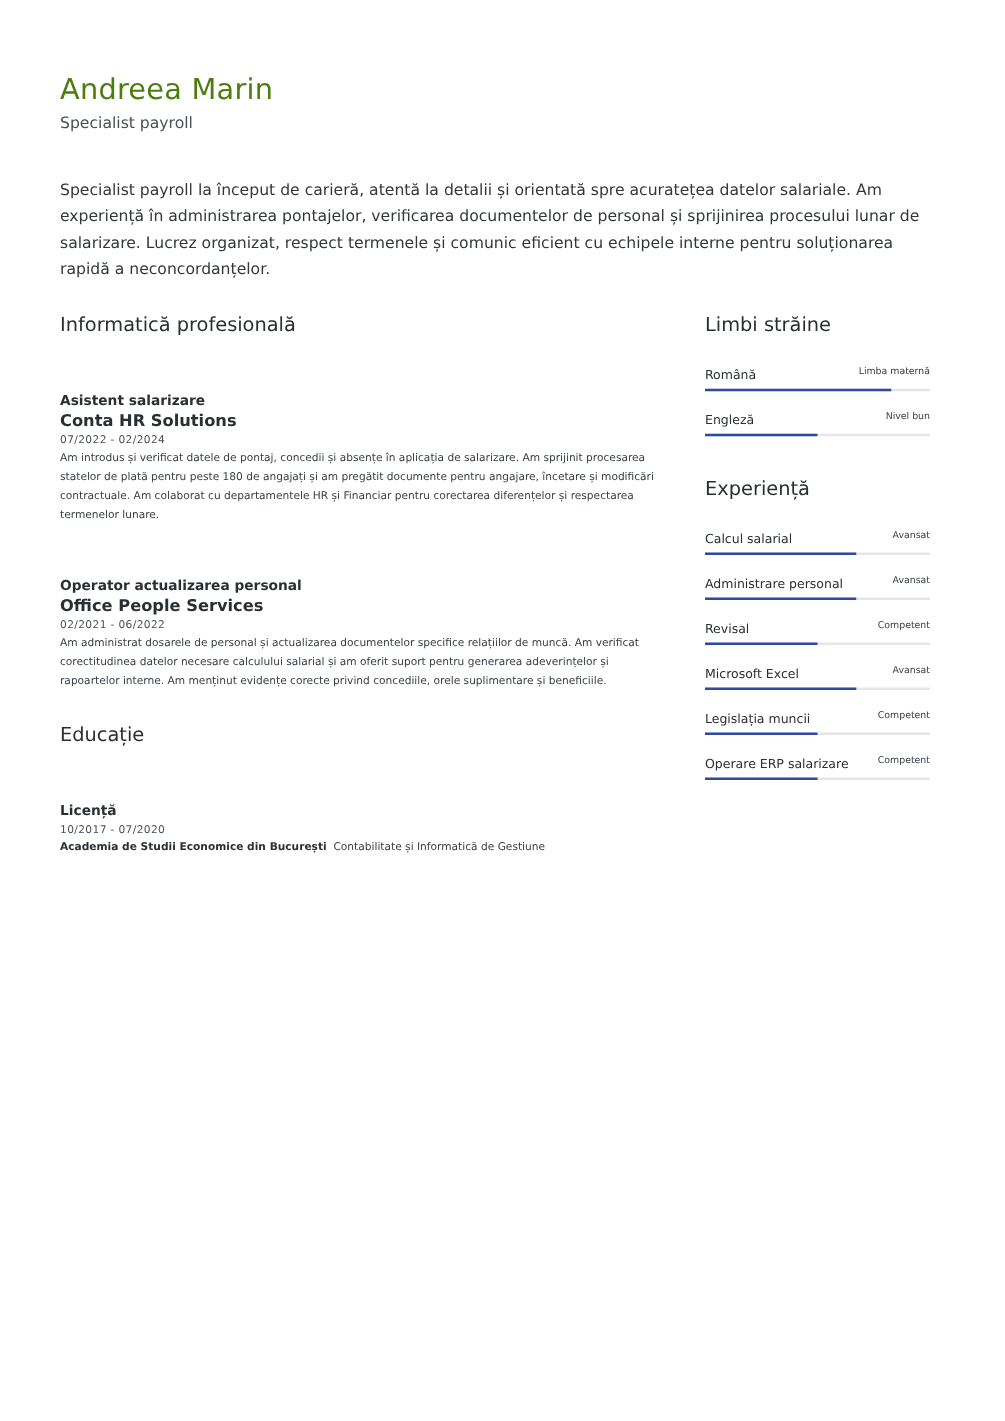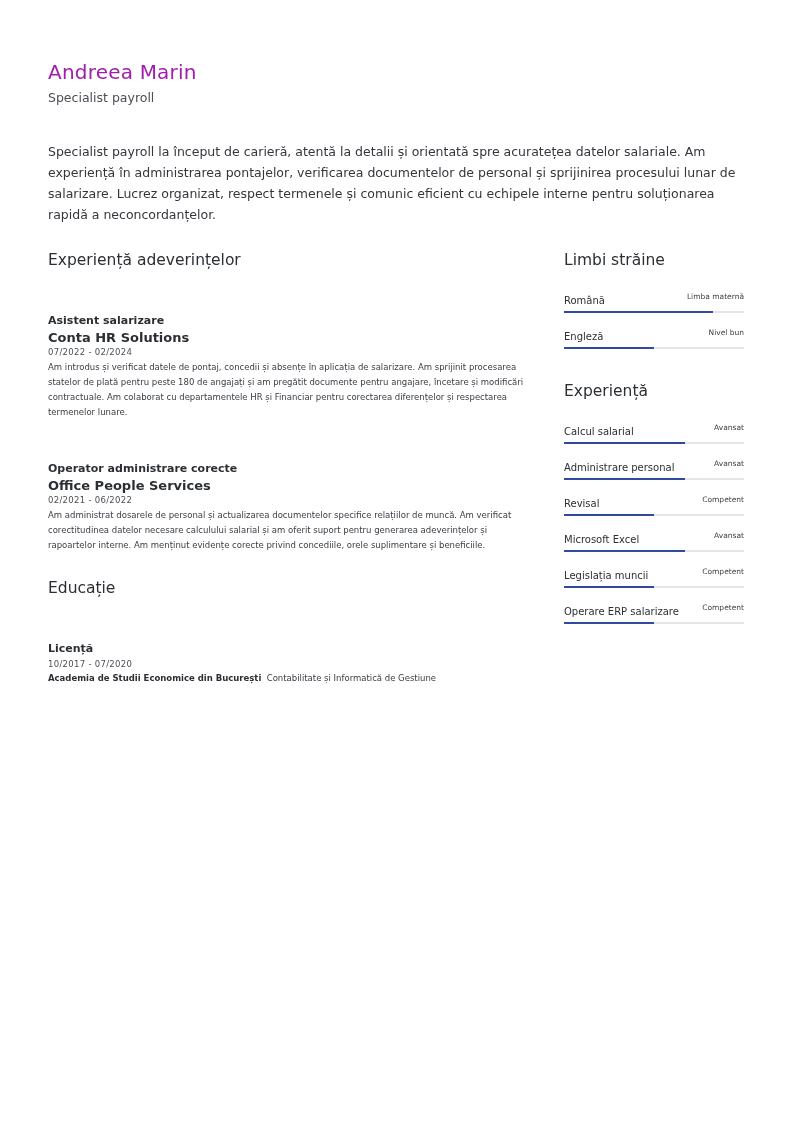--- a/index.html
+++ b/index.html
@@ -2,21 +2,21 @@
 <html><head>
   <meta charset="utf-8">
   <style>
     html, body { margin: 0; padding: 0; background: #ffffff; }
     body {
       width: 804px; height: 1137px; position: relative; overflow: hidden;
       font-family: "DejaVu Sans", sans-serif; color: #2b2f33;
     }
     .page { position: absolute; left: 48px; top: 0; width: 708px; }
     .header { position: relative; height: 130px; }
-    .name { position: absolute; left: 0; top: 57px; font-size: 20px; font-weight: normal; color: #a21caf; letter-spacing: 0.2px; margin: 0; line-height: 30px; text-align: center; }
+    .name { position: absolute; left: 0; top: 57px; font-size: 23px; font-weight: normal; color: #4d7c0f; letter-spacing: 0.2px; margin: 0; line-height: 30px; text-align: center; }
     .jobtitle { position: absolute; left: 0; top: 89px; font-size: 12.5px; color: #4a4f55; line-height: 18px; }
     .contact { position: absolute; right: 0; top: 66px; text-align: right; }
     .contact .email { font-size: 9px; font-weight: bold; color: #2b2f33; line-height: 14px; }
     .contact .phone { font-size: 13.5px; color: #2b2f33; line-height: 20px; letter-spacing: 0.3px; }
     .contact .addr { font-size: 8.5px; color: #555a60; line-height: 14px; margin-top: 2px; }
     .summary { position: absolute; left: 0; top: 141px; width: 708px; font-size: 12.5px; line-height: 21px; color: #33373c; margin: 0; }
     .leftcol { position: absolute; left: 0; top: 248px; width: 478px; }
     .rightcol { position: absolute; left: 516px; top: 248px; width: 180px; }
     .section-title { font-size: 15.5px; font-weight: normal; color: #2b2f33; margin: 0; line-height: 24px; }
     .job { margin-top: 11px; }
@@ -45,31 +45,31 @@
 
   <div class="header">
     <h1 class="name">Andreea Marin</h1>
     <div class="jobtitle">Specialist payroll</div>
   </div>
 
   <p class="summary">Specialist payroll la început de carieră, atentă la detalii și orientată spre acuratețea datelor salariale. Am experiență în administrarea pontajelor, verificarea documentelor de personal și sprijinirea procesului lunar de salarizare. Lucrez organizat, respect termenele și comunic eficient cu echipele interne pentru soluționarea rapidă a neconcordanțelor.</p>
 
   <div class="leftcol">
     <section>
-      <h2 class="section-title">Experiență adeverințelor</h2>
+      <h2 class="section-title">Informatică profesională</h2>
 
       <div class="job">
         <div class="job-title">Asistent salarizare</div>
         <div class="company">Conta HR Solutions</div>
         <div class="dates">07/2022 - 02/2024</div>
         <p class="desc">Am introdus și verificat datele de pontaj, concedii și absențe în aplicația de salarizare. Am sprijinit procesarea statelor de plată pentru peste 180 de angajați și am pregătit documente pentru angajare, încetare și modificări contractuale. Am colaborat cu departamentele HR și Financiar pentru corectarea diferențelor și respectarea termenelor lunare.</p>
       </div>
 
       <div class="job">
-        <div class="job-title">Operator administrare corecte</div>
+        <div class="job-title">Operator actualizarea personal</div>
         <div class="company">Office People Services</div>
         <div class="dates">02/2021 - 06/2022</div>
         <p class="desc">Am administrat dosarele de personal și actualizarea documentelor specifice relațiilor de muncă. Am verificat corectitudinea datelor necesare calculului salarial și am oferit suport pentru generarea adeverințelor și rapoartelor interne. Am menținut evidențe corecte privind concediile, orele suplimentare și beneficiile.</p>
       </div>
     </section>
 
     <section class="edu-section">
       <h2 class="section-title">Educație</h2>
       <div class="edu">
         <div class="job-title">Licență</div>

